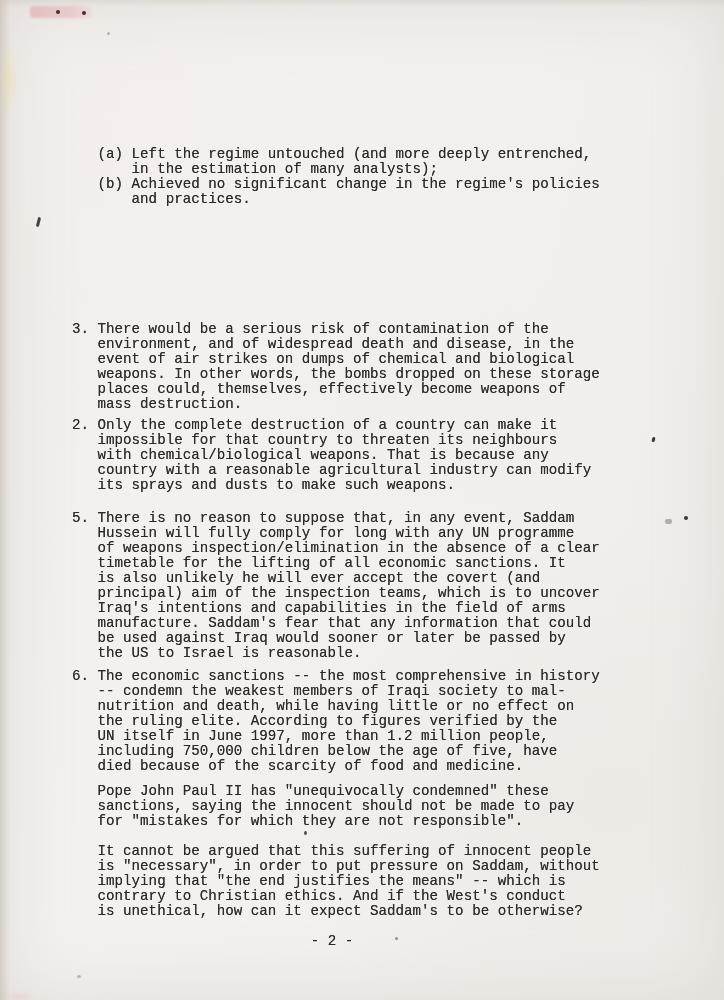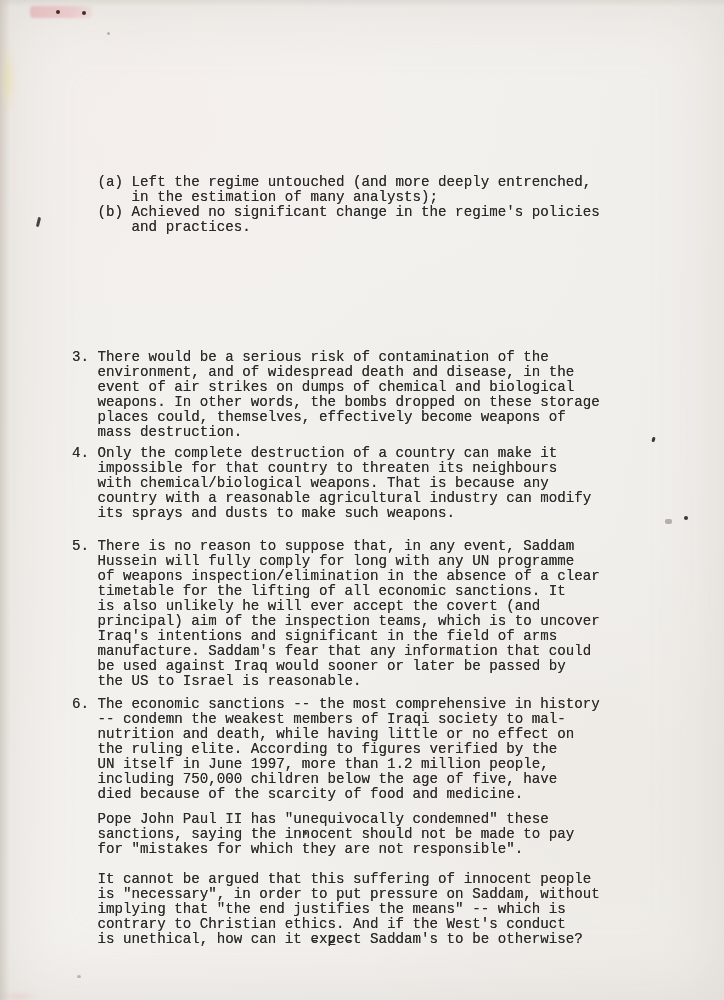--- a/index.html
+++ b/index.html
@@ -18,21 +18,20 @@
     font-size: 14.2px;
     line-height: 15px;
     color: #2b2a28;
   }
   .txt {
     position: absolute;
     left: 72px;
     white-space: pre;
     text-shadow: 0 0 0.6px rgba(55,52,48,0.75);
     letter-spacing: 0px;
-    margin-top: 28px;
   }
   .u {
     text-underline-offset: 2px;
     text-decoration-thickness: 1px;
   }
   #page-number {
     position: absolute;
     left: 72px;
     top: 934px;
     width: 520px;
@@ -109,33 +108,33 @@
 
 
 
   <div class="txt" style="top:322px">3. There would be a serious risk of contamination of the
    environment, and of widespread death and disease, in the
    event of air strikes on dumps of chemical and biological
    weapons. In other words, the bombs dropped on these storage
    places could, themselves, effectively become weapons of
    mass destruction.</div>
 
-  <div class="txt" style="top:418px">4. Only the complete destruction of a country can make it
+  <div class="txt" style="top:418px">2. Only the complete destruction of a country can make it
    impossible for that country to threaten its neighbours
    with chemical/biological weapons. That is because any
    country with a reasonable agricultural industry can modify
    its sprays and dusts to make such weapons.</div>
 
   <div class="txt" style="top:511px"><span>5. There is no reason to suppose that, in any event, Saddam
    Hussein will fully comply for long with any UN programme
    of weapons inspection/elimination in the absence of a clear
    timetable for the lifting of all economic sanctions. It
    is also unlikely he will ever accept the covert (and
    principal) aim of the inspection teams, which is to uncover
-   Iraq's </span><span class="u">intentions</span><span> and </span><span class="u">significant</span><span> in the field of arms
+   Iraq's </span><span class="u">intentions</span><span> and </span><span class="u">capabilities</span><span> in the field of arms
    manufacture. Saddam's fear that any information that could
    be used against Iraq would sooner or later be passed by
    the US to Israel is reasonable.</span></div>
 
   <div class="txt" style="top:669px">6. The economic sanctions -- the most comprehensive in history
    -- condemn the weakest members of Iraqi society to mal-
    nutrition and death, while having little or no effect on
    the ruling elite. According to figures verified by the
    UN itself in June 1997, more than 1.2 million people,
    including 750,000 children below the age of five, have

